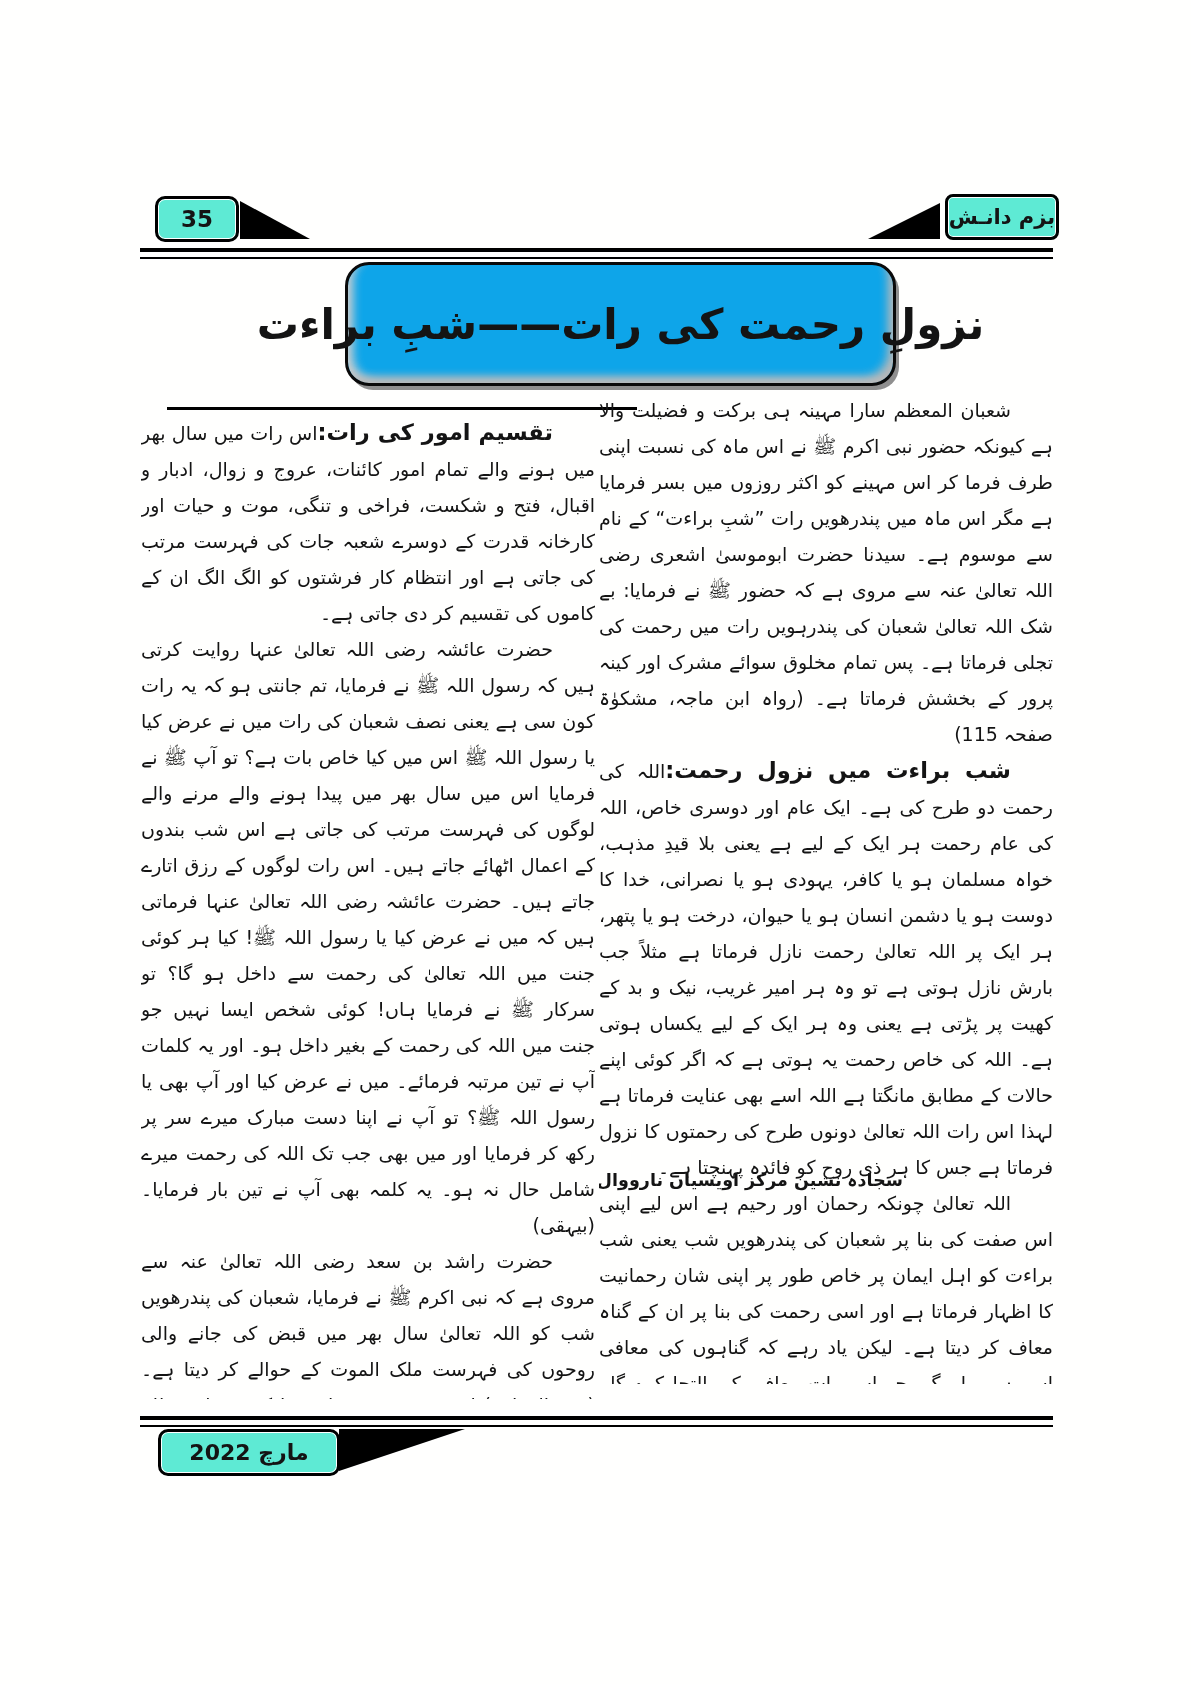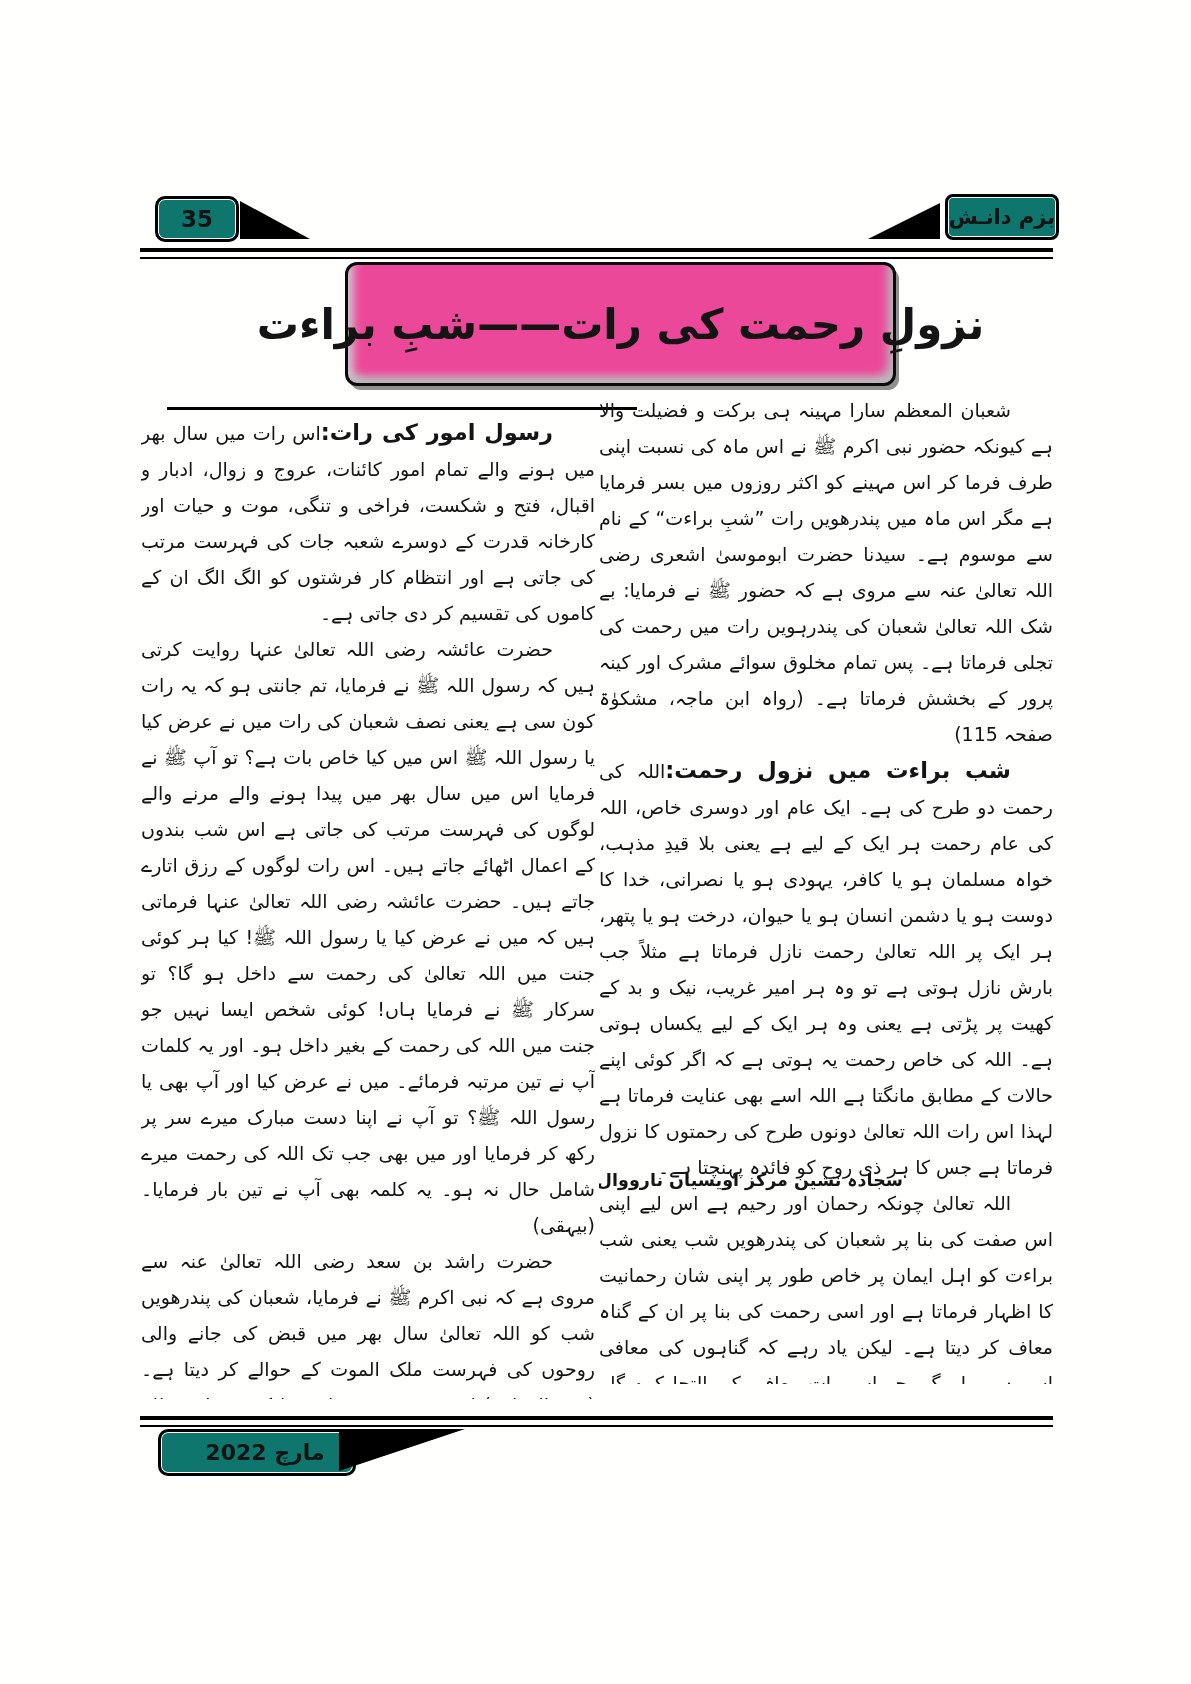--- a/index.html
+++ b/index.html
@@ -10,41 +10,41 @@
     background:#fffffe;
     font-family:"DejaVu Sans",sans-serif;
     color:#141414;
     overflow:hidden;
   }
   
   .badge{
     position:absolute;
     border:3px solid #000;
     border-radius:10px;
-    background:#0f766e;
+    background:#5eead4;
     display:flex;align-items:center;justify-content:center;
     font-weight:bold;
     box-shadow:0 0 0 1px #fff inset;
   }
   .page-num-badge{left:155px;top:196px;width:78px;height:40px;font-size:23px;}
   .mag-badge{left:945px;top:194px;width:108px;height:40px;font-size:21px;direction:rtl;border-radius:8px;}
   .tri{position:absolute;background:#000;}
   .tri-header-left{left:240px;top:201px;width:70px;height:38px;clip-path:polygon(0 0,0 100%,100% 100%);}
   .tri-header-right{left:868px;top:203px;width:72px;height:36px;clip-path:polygon(100% 0,100% 100%,0 100%);}
   .rule-double{
     position:absolute;left:140px;width:913px;height:5px;
     border-top:4px solid #000;border-bottom:2px solid #000;
   }
   .rule-header{top:248px;}
   .rule-footer{top:1416px;}
   
   .title-box{
     position:absolute;left:345px;top:262px;width:545px;height:118px;
-    border:3px solid #0a0a0a;border-radius:12px;
-    background:#ec4899;
+    border:3px solid #0a0a0a;border-radius:24px;
+    background:#0ea5e9;
     box-shadow:
       4px 5px 0 -1px #8f8f8f,
       inset -9px -10px 10px -4px #b9b9b9,
       inset 9px -6px 10px -4px #cfcfcf;
     display:flex;align-items:center;justify-content:center;
   }
   .title-text{
     direction:rtl;
     font-size:42px;font-weight:bold;
     letter-spacing:-1px;
@@ -72,21 +72,21 @@
   .para{margin:0;text-indent:42px;}
   .para .h{font-weight:bold;font-size:22.5px;}
   .overprint{
     position:absolute;top:770px;right:150px;left:0;
     direction:rtl;text-align:left;
     font-weight:bold;font-size:17.5px;
     white-space:nowrap;
     text-indent:0;
   }
   
-  .issue-badge{left:158px;top:1429px;width:176px;height:41px;font-size:22px;direction:rtl;padding-left:16px;}
+  .issue-badge{left:158px;top:1429px;width:176px;height:41px;font-size:22px;direction:rtl;}
   .tri-footer{left:339px;top:1429px;width:126px;height:42px;clip-path:polygon(0 0,100% 0,0 100%);}
 </style>
 </head>
 <body>
 
 <div class="page">
 
   <div class="badge page-num-badge">
     <span>35</span>
   </div>
@@ -104,21 +104,21 @@
   <div class="author-rule"></div>
 
   <div class="col col-right">
     <p class="para"><span>شعبان المعظم سارا مہینہ ہی برکت و فضیلت والا ہے کیونکہ حضور نبی اکرم ﷺ نے اس ماہ کی نسبت اپنی طرف فرما کر اس مہینے کو اکثر روزوں میں بسر فرمایا ہے مگر اس ماہ میں پندرھویں رات ”شبِ براءت“ کے نام سے موسوم ہے۔ سیدنا حضرت ابوموسیٰ اشعری رضی اللہ تعالیٰ عنہ سے مروی ہے کہ حضور ﷺ نے فرمایا: بے شک اللہ تعالیٰ شعبان کی پندرہویں رات میں رحمت کی تجلی فرماتا ہے۔ پس تمام مخلوق سوائے مشرک اور کینہ پرور کے بخشش فرماتا ہے۔ (رواہ ابن ماجہ، مشکوٰۃ صفحہ 115)</span></p>
     <p class="para"><span class="h">شب براءت میں نزول رحمت:</span><span>اللہ کی رحمت دو طرح کی ہے۔ ایک عام اور دوسری خاص، اللہ کی عام رحمت ہر ایک کے لیے ہے یعنی بلا قیدِ مذہب، خواہ مسلمان ہو یا کافر، یہودی ہو یا نصرانی، خدا کا دوست ہو یا دشمن انسان ہو یا حیوان، درخت ہو یا پتھر، ہر ایک پر اللہ تعالیٰ رحمت نازل فرماتا ہے مثلاً جب بارش نازل ہوتی ہے تو وہ ہر امیر غریب، نیک و بد کے کھیت پر پڑتی ہے یعنی وہ ہر ایک کے لیے یکساں ہوتی ہے۔ اللہ کی خاص رحمت یہ ہوتی ہے کہ اگر کوئی اپنے حالات کے مطابق مانگتا ہے اللہ اسے بھی عنایت فرماتا ہے لہذا اس رات اللہ تعالیٰ دونوں طرح کی رحمتوں کا نزول فرماتا ہے جس کا ہر ذی روح کو فائدہ پہنچتا ہے۔</span></p>
     <p class="para"><span>اللہ تعالیٰ چونکہ رحمان اور رحیم ہے اس لیے اپنی اس صفت کی بنا پر شعبان کی پندرھویں شب یعنی شب براءت کو اہل ایمان پر خاص طور پر اپنی شان رحمانیت کا اظہار فرماتا ہے اور اسی رحمت کی بنا پر ان کے گناہ معاف کر دیتا ہے۔ لیکن یاد رہے کہ گناہوں کی معافی اسے ہی ملے گی جو اس رات معافی کی التجا کرے گا۔ اسی لئے اس رات میں یا دائمی کے بعد گناہوں کی مغفرت چاہنا ضروری ہے۔ یہی نفس مضمون ایک اور حدیث میں یوں بیان ہوا ہے۔ حضرت معاذ بن جبل رضی اللہ تعالیٰ عنہ نبی اکرم ﷺ سے روایت کرتے ہیں کہ آپ نے فرمایا: اللہ تبارک و تعالیٰ شعبان کی پندرھویں شب اپنی مخلوق کی طرف نظر رحمت فرما کر تمام مخلوق کی سوائے مشرک اور بغض رکھنے والے کے بخشش فرما دیتا ہے۔ (بیہقی۔ طبرانی)</span></p>
     <div class="overprint">سجادہ نشین مرکز اویسیاں نارووال پنجاب</div>
   </div>
 
   <div class="col col-left">
-    <p class="para"><span class="h">رسول امور کی رات:</span><span>اس رات میں سال بھر میں ہونے والے تمام امور کائنات، عروج و زوال، ادبار و اقبال، فتح و شکست، فراخی و تنگی، موت و حیات اور کارخانہ قدرت کے دوسرے شعبہ جات کی فہرست مرتب کی جاتی ہے اور انتظام کار فرشتوں کو الگ الگ ان کے کاموں کی تقسیم کر دی جاتی ہے۔</span></p>
+    <p class="para"><span class="h">تقسیم امور کی رات:</span><span>اس رات میں سال بھر میں ہونے والے تمام امور کائنات، عروج و زوال، ادبار و اقبال، فتح و شکست، فراخی و تنگی، موت و حیات اور کارخانہ قدرت کے دوسرے شعبہ جات کی فہرست مرتب کی جاتی ہے اور انتظام کار فرشتوں کو الگ الگ ان کے کاموں کی تقسیم کر دی جاتی ہے۔</span></p>
     <p class="para"><span>حضرت عائشہ رضی اللہ تعالیٰ عنہا روایت کرتی ہیں کہ رسول اللہ ﷺ نے فرمایا، تم جانتی ہو کہ یہ رات کون سی ہے یعنی نصف شعبان کی رات میں نے عرض کیا یا رسول اللہ ﷺ اس میں کیا خاص بات ہے؟ تو آپ ﷺ نے فرمایا اس میں سال بھر میں پیدا ہونے والے مرنے والے لوگوں کی فہرست مرتب کی جاتی ہے اس شب بندوں کے اعمال اٹھائے جاتے ہیں۔ اس رات لوگوں کے رزق اتارے جاتے ہیں۔ حضرت عائشہ رضی اللہ تعالیٰ عنہا فرماتی ہیں کہ میں نے عرض کیا یا رسول اللہ ﷺ! کیا ہر کوئی جنت میں اللہ تعالیٰ کی رحمت سے داخل ہو گا؟ تو سرکار ﷺ نے فرمایا ہاں! کوئی شخص ایسا نہیں جو جنت میں اللہ کی رحمت کے بغیر داخل ہو۔ اور یہ کلمات آپ نے تین مرتبہ فرمائے۔ میں نے عرض کیا اور آپ بھی یا رسول اللہ ﷺ؟ تو آپ نے اپنا دست مبارک میرے سر پر رکھ کر فرمایا اور میں بھی جب تک اللہ کی رحمت میرے شامل حال نہ ہو۔ یہ کلمہ بھی آپ نے تین بار فرمایا۔ (بیہقی)</span></p>
     <p class="para"><span>حضرت راشد بن سعد رضی اللہ تعالیٰ عنہ سے مروی ہے کہ نبی اکرم ﷺ نے فرمایا، شعبان کی پندرھویں شب کو اللہ تعالیٰ سال بھر میں قبض کی جانے والی روحوں کی فہرست ملک الموت کے حوالے کر دیتا ہے۔ (روح المعانی) اس حدیث سے عیاں ہوا کہ یہ رات نظامِ حیات و وفات کی تقسیم کے لیے منفرد ہے۔</span></p>
 
   </div>
 
   <div class="rule-double rule-footer"></div>
   <div class="badge issue-badge">
     <span>مارچ 2022</span>
   </div>
   <div class="tri tri-footer"></div>

